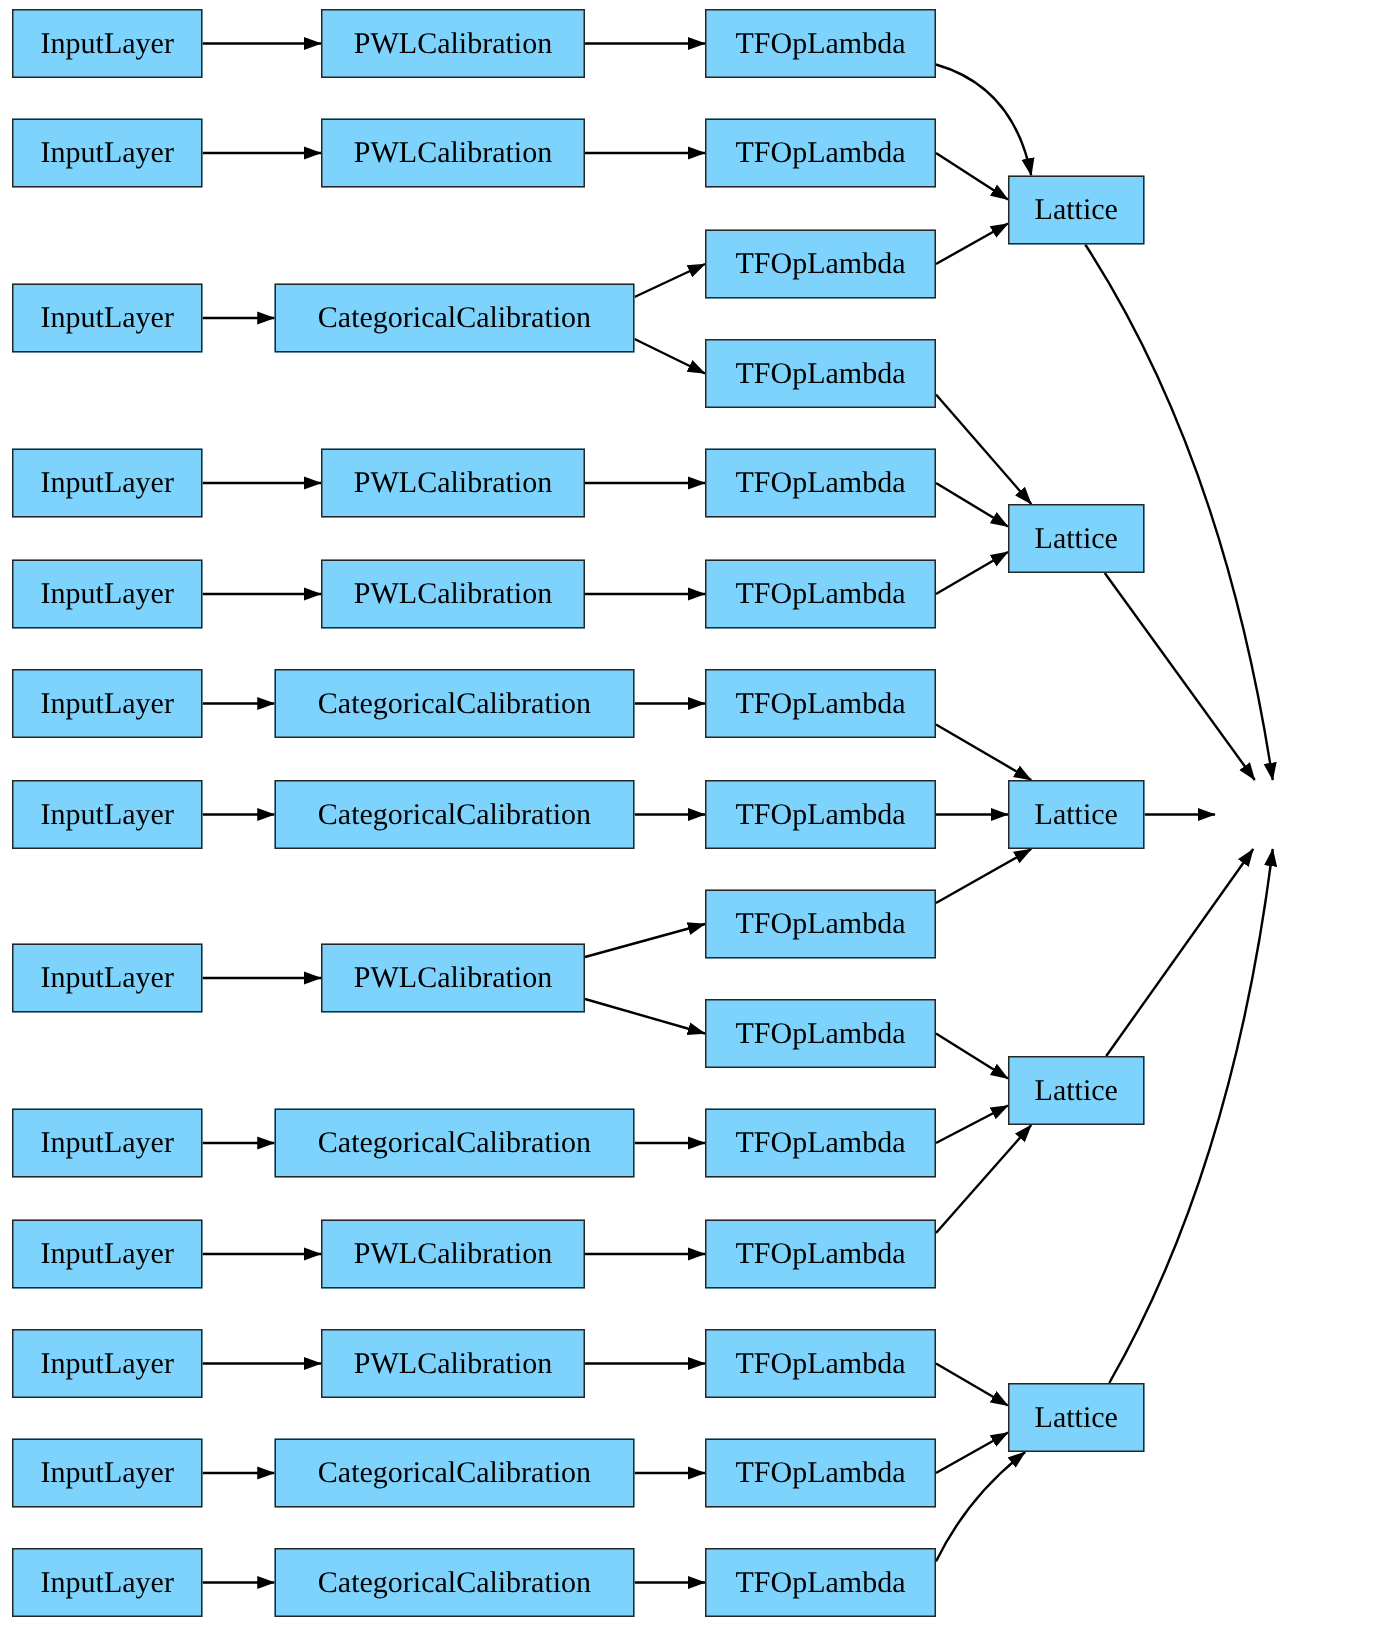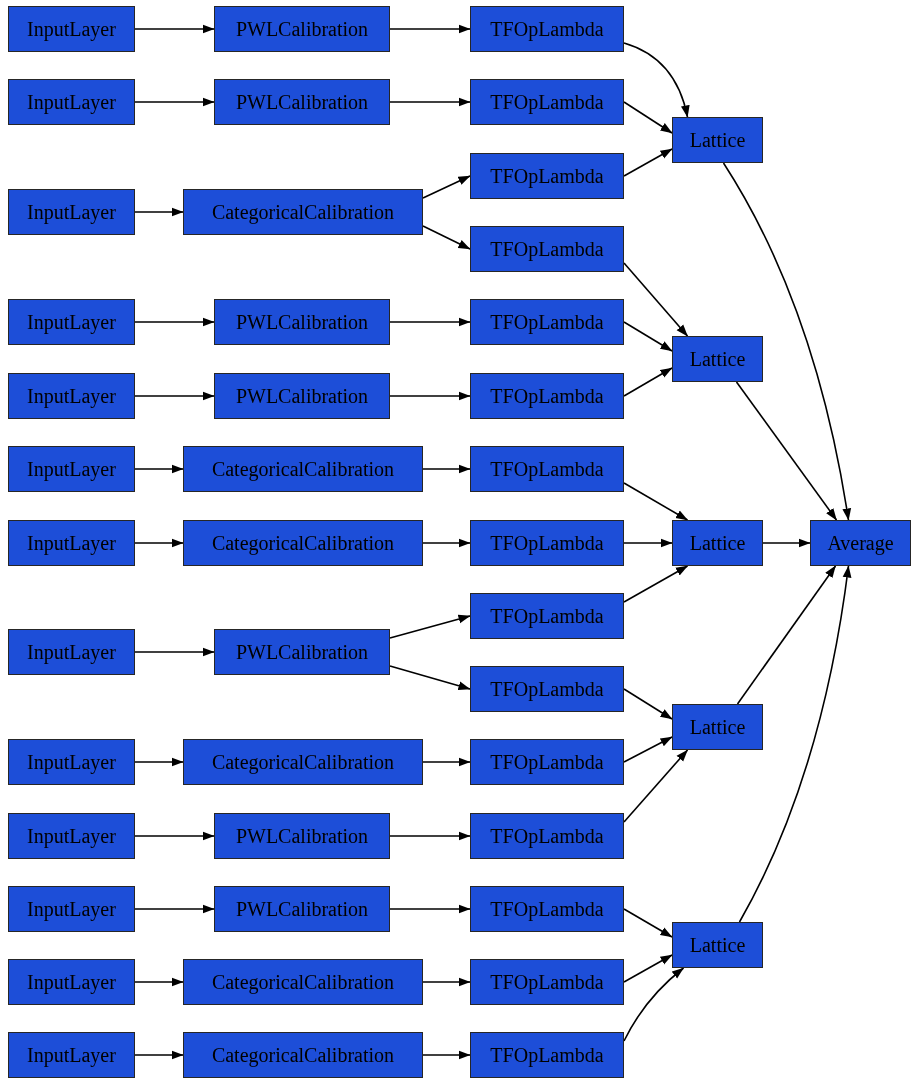--- a/index.html
+++ b/index.html
@@ -13,21 +13,21 @@
   }
   #edges-svg {
     position: absolute;
     left: 0; top: 0;
     width: 916px; height: 1087px;
   }
   #nodes-layer { position: absolute; left: 0; top: 0; width: 100%; height: 100%; }
   .node {
     position: absolute;
     box-sizing: border-box;
-    background: #1d4ed8;
+    background: #7dd3fc;
     border: 1.6px solid #262626;
     color: #000000;
     font-size: 20px;
     line-height: 1;
     display: flex;
     align-items: center;
     justify-content: center;
     white-space: nowrap;
   }
   .edge { stroke: #000000; stroke-width: 1.6; fill: none; }
@@ -133,15 +133,14 @@
       <div class="node" style="left: 183px; top: 959px; width: 240px; height: 46px;">CategoricalCalibration</div>
       <div class="node" style="left: 470px; top: 959px; width: 154px; height: 46px;">TFOpLambda</div>
       <div class="node" style="left: 8px; top: 1032px; width: 127px; height: 46px;">InputLayer</div>
       <div class="node" style="left: 183px; top: 1032px; width: 240px; height: 46px;">CategoricalCalibration</div>
       <div class="node" style="left: 470px; top: 1032px; width: 154px; height: 46px;">TFOpLambda</div>
       <div class="node" style="left: 672px; top: 117px; width: 91px; height: 46px;">Lattice</div>
       <div class="node" style="left: 672px; top: 336px; width: 91px; height: 46px;">Lattice</div>
       <div class="node" style="left: 672px; top: 520px; width: 91px; height: 46px;">Lattice</div>
       <div class="node" style="left: 672px; top: 704px; width: 91px; height: 46px;">Lattice</div>
       <div class="node" style="left: 672px; top: 922px; width: 91px; height: 46px;">Lattice</div>
-      <div class="node" style="left: 810px; top: 520px; width: 101px; height: 46px;">Average</div>
     </div>
 </div>
 
 </body></html>

